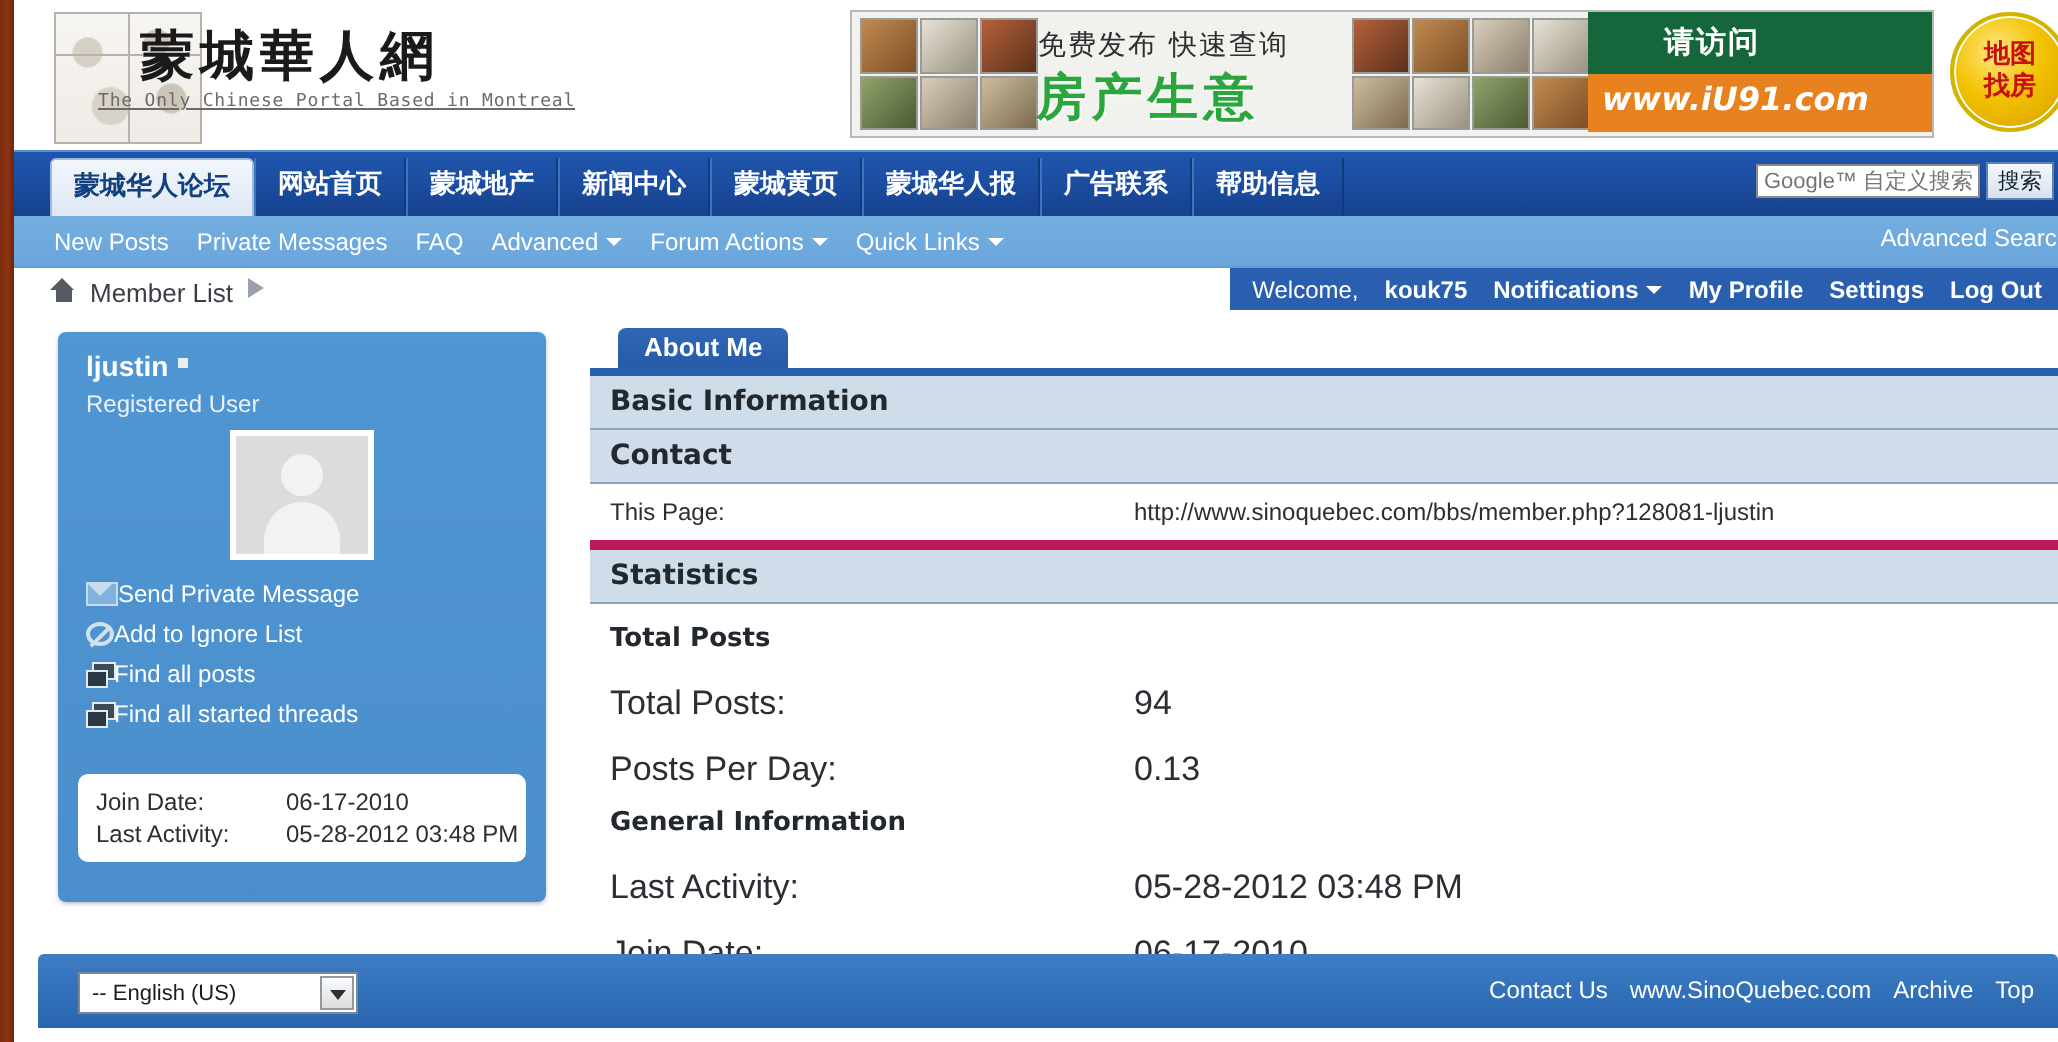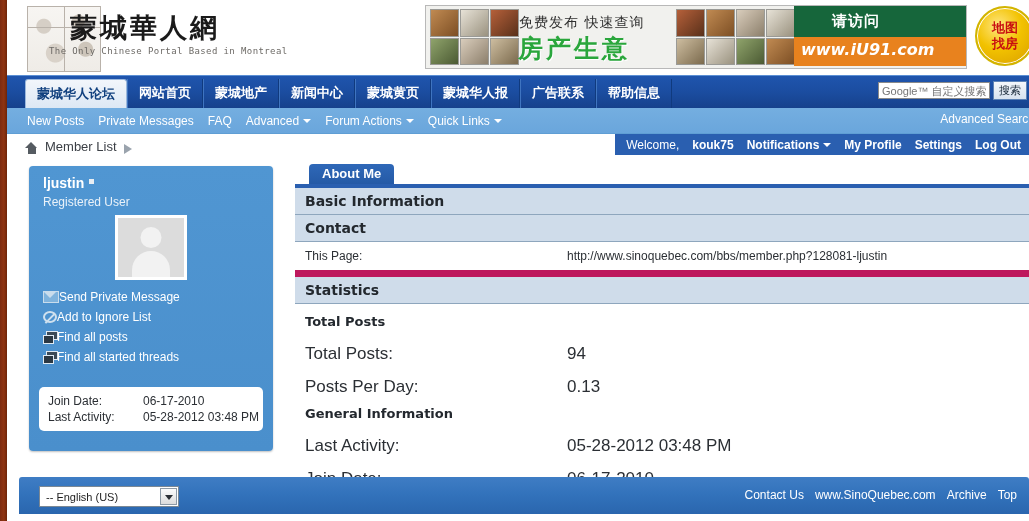--- a/index.html
+++ b/index.html
@@ -78,20 +78,21 @@
     white-space: nowrap;
   }
   .logo-en {
     position: absolute;
     left: 34px; top: 44px;
     font-family: "DejaVu Sans Mono", monospace;
     font-size: 9px;
     letter-spacing: 0.4px;
     color: #6d6a66;
     white-space: nowrap;
+    text-decoration: underline;
   }
 
   
   .banner {
     position: absolute;
     left: 418px; top: 5px;
     width: 540px; height: 62px;
     border: 1px solid #b8b8b8;
     background: #f1f1ee;
     overflow: hidden;
@@ -289,21 +290,21 @@
   
   .bcrow {
     position: relative;
     height: 28px;
     background: #ffffff;
   }
   .breadcrumb {
     position: absolute;
     left: 18px; top: 5px;
     display: flex;
-    align-items: flex-end;
+    align-items: flex-start;
     gap: 7px;
   }
   .home-icon {
     width: 13px; height: 12px;
     position: relative;
   }
   .home-icon:before {
     content:"";
     position:absolute; left:0; top:0;
     border-left: 6.5px solid transparent;
@@ -537,21 +538,21 @@
     padding-left: 10px;
   }
   .sect-head .t {
     font-family: "DejaVu Sans", sans-serif;
     font-size: 14px;
     font-weight: bold;
     color: #23282e;
   }
   .block-white {
     background: #ffffff;
-    border-bottom: 7px solid #be185d;
+    border-bottom: 5px solid #be185d;
   }
   .kv {
     display: flex;
     padding: 7px 0 7px 10px;
     font-family: "Liberation Sans", sans-serif;
     font-size: 12px;
     color: #2b2f34;
   }
   .kv .k { width: 262px; }
   .kv .v a, .kv .v {

